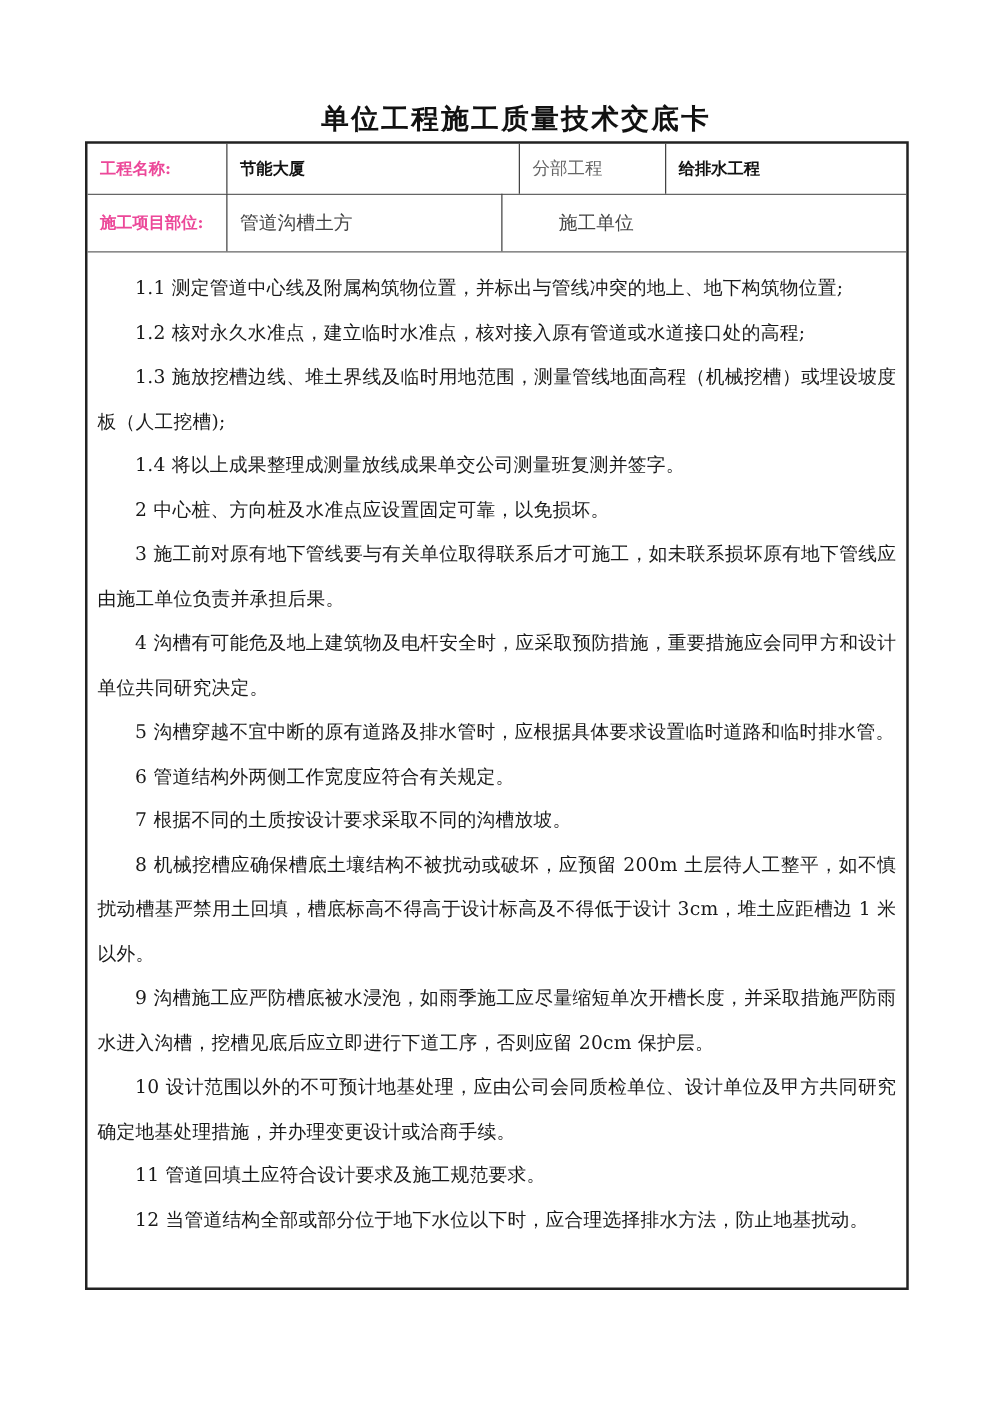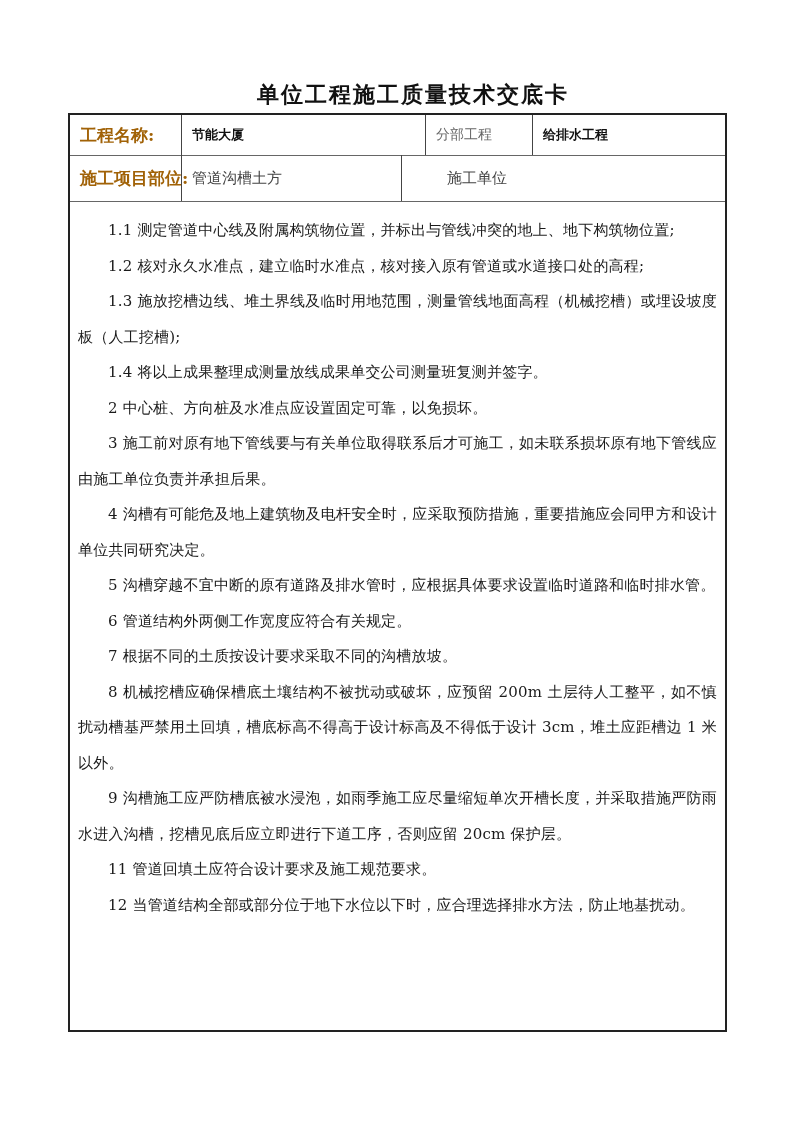--- a/index.html
+++ b/index.html
@@ -8,40 +8,40 @@
   .title { position: absolute; left: 0; width: 794px; top: 80px; text-align: center;
            font-size: 22px; font-weight: bold; letter-spacing: 2px; color: #111; padding-left: 16px; }
   .frame { position: absolute; left: 68px; top: 113px; width: 659px; height: 919px;
            border: 2px solid #222; box-sizing: border-box; }
   .row { position: absolute; left: 0; right: 0; border-bottom: 1.5px solid #666; }
   .row1 { top: 0; height: 40px; }
   .row2 { top: 40px; height: 46px; }
   .cell { position: absolute; top: 0; bottom: 0; display: flex; align-items: center;
           padding-left: 10px; box-sizing: border-box; font-size: 14px; white-space: nowrap; }
   .vline { border-left: 1.2px solid #444; }
-  .lbl-bold { font-weight: bold; font-size: 17px; color: #a16207; }
+  .lbl-bold { font-weight: bold; font-size: 13px; color: #ec4899; }
   .val-bold { font-weight: bold; font-size: 13px; color: #111; }
   .lbl-light { color: #666; font-size: 14px; }
   .val-light { color: #444; font-size: 15px; }
   .body { position: absolute; left: 0; right: 0; top: 86px; bottom: 0;
           padding: 12px 8px 0 8px; box-sizing: border-box; }
   .para { font-size: 15px; line-height: 35.5px; text-indent: 30px; margin: 0;
           text-align: justify; color: #1a1a1a; letter-spacing: 0.2px; }
 </style>
 </head>
 <body>
 
 <div class="title">单位工程施工质量技术交底卡</div>
 
 <div class="frame">
 
   <div class="row row1">
     <div class="cell lbl-bold" style="left:0;width:111px;">工程名称:</div>
     <div class="cell val-bold vline" style="left:111px;width:234px;">节能大厦</div>
-    <div class="cell lbl-light vline" style="left:355px;width:117px;">分部工程</div>
+    <div class="cell lbl-light vline" style="left:345px;width:117px;">分部工程</div>
     <div class="cell val-bold vline" style="left:462px;right:0;">给排水工程</div>
   </div>
 
   <div class="row row2">
     <div class="cell lbl-bold" style="left:0;width:111px;">施工项目部位:</div>
     <div class="cell val-light vline" style="left:111px;width:220px;">管道沟槽土方</div>
     <div class="cell val-light vline" style="left:331px;width:117px;padding-left:45px;">施工单位</div>
   </div>
 
   <div class="body">
@@ -50,16 +50,17 @@
     <p class="para">1.3 施放挖槽边线、堆土界线及临时用地范围，测量管线地面高程（机械挖槽）或埋设坡度板（人工挖槽);</p>
     <p class="para">1.4 将以上成果整理成测量放线成果单交公司测量班复测并签字。</p>
     <p class="para">2 中心桩、方向桩及水准点应设置固定可靠，以免损坏。</p>
     <p class="para">3 施工前对原有地下管线要与有关单位取得联系后才可施工，如未联系损坏原有地下管线应由施工单位负责并承担后果。</p>
     <p class="para">4 沟槽有可能危及地上建筑物及电杆安全时，应采取预防措施，重要措施应会同甲方和设计单位共同研究决定。</p>
     <p class="para">5 沟槽穿越不宜中断的原有道路及排水管时，应根据具体要求设置临时道路和临时排水管。</p>
     <p class="para">6 管道结构外两侧工作宽度应符合有关规定。</p>
     <p class="para">7 根据不同的土质按设计要求采取不同的沟槽放坡。</p>
     <p class="para">8 机械挖槽应确保槽底土壤结构不被扰动或破坏，应预留 200m 土层待人工整平，如不慎扰动槽基严禁用土回填，槽底标高不得高于设计标高及不得低于设计 3cm，堆土应距槽边 1 米以外。</p>
     <p class="para">9 沟槽施工应严防槽底被水浸泡，如雨季施工应尽量缩短单次开槽长度，并采取措施严防雨水进入沟槽，挖槽见底后应立即进行下道工序，否则应留 20cm 保护层。</p>
+    <p class="para">10 设计范围以外的不可预计地基处理，应由公司会同质检单位、设计单位及甲方共同研究确定地基处理措施，并办理变更设计或洽商手续。</p>
     <p class="para">11 管道回填土应符合设计要求及施工规范要求。</p>
     <p class="para">12 当管道结构全部或部分位于地下水位以下时，应合理选择排水方法，防止地基扰动。</p>
   </div>
 </div>
 
 </body></html>

